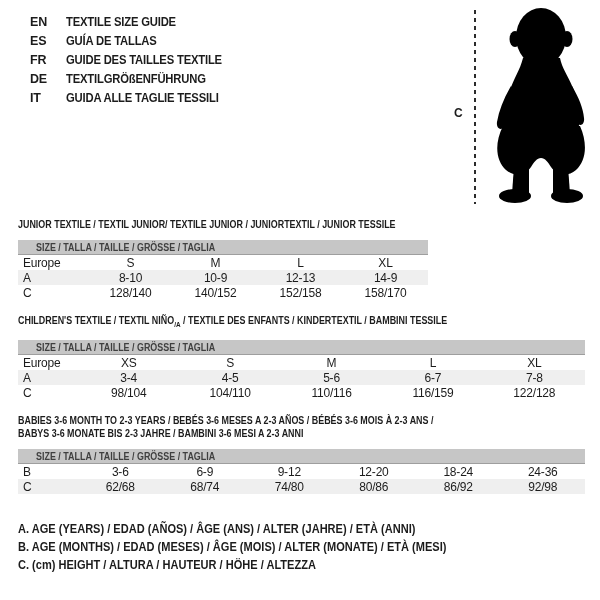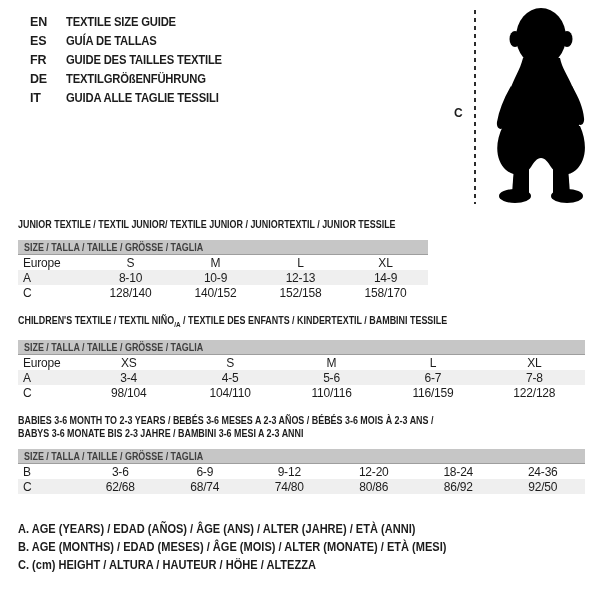--- a/index.html
+++ b/index.html
@@ -35,21 +35,21 @@
   .baby-svg{position:absolute;left:34px;top:0;}
 
   
   .sections{position:absolute;top:212px;left:18px;width:567px;}
   .sec-title{font-size:10.5px;font-weight:bold;line-height:13px;margin-top:6px;}
   .sec-title.gap{margin-top:14px;}
   .size-table{margin-top:9px;}
   .t1{width:410px;}
   .size-bar{
     background:var(--size-bar-bg);color:var(--size-bar-text);
-    height:15px;line-height:15px;padding-left:6px;
+    height:15px;line-height:15px;padding-left:18px;
     font-size:10.5px;font-weight:bold;
     border-bottom:1px solid #9e9e9e;
   }
   .trow{display:flex;height:15px;align-items:center;font-size:12px;letter-spacing:-0.2px;}
   .trow.shaded{background:var(--shaded-row-bg);}
   .tc{flex:1;text-align:center;}
   .tc.first{flex:0 0 70px;text-align:left;padding-left:5px;}
   .t2 .tc.first,.t3 .tc.first{flex:0 0 60px;}
 
   .sub{vertical-align:sub;font-size:7.5px;font-weight:bold;}
@@ -171,21 +171,21 @@
       <div class="tc">18-24</div>
       <div class="tc">24-36</div>
     </div>
     <div class="trow shaded">
       <div class="tc first">C</div>
       <div class="tc">62/68</div>
       <div class="tc">68/74</div>
       <div class="tc">74/80</div>
       <div class="tc">80/86</div>
       <div class="tc">86/92</div>
-      <div class="tc">92/50</div>
+      <div class="tc">92/98</div>
     </div>
   </div>
 
   <div class="notes">
     <div class="note-line"><span class="condensed">A. AGE (YEARS) / EDAD (AÑOS) / ÂGE (ANS) / ALTER (JAHRE) / ETÀ (ANNI)</span></div>
     <div class="note-line"><span class="condensed">B. AGE (MONTHS) / EDAD (MESES) / ÂGE (MOIS) / ALTER (MONATE) / ETÀ (MESI)</span></div>
     <div class="note-line"><span class="condensed">C. (cm) HEIGHT / ALTURA / HAUTEUR / HÖHE / ALTEZZA</span></div>
   </div>
 
 </div>

